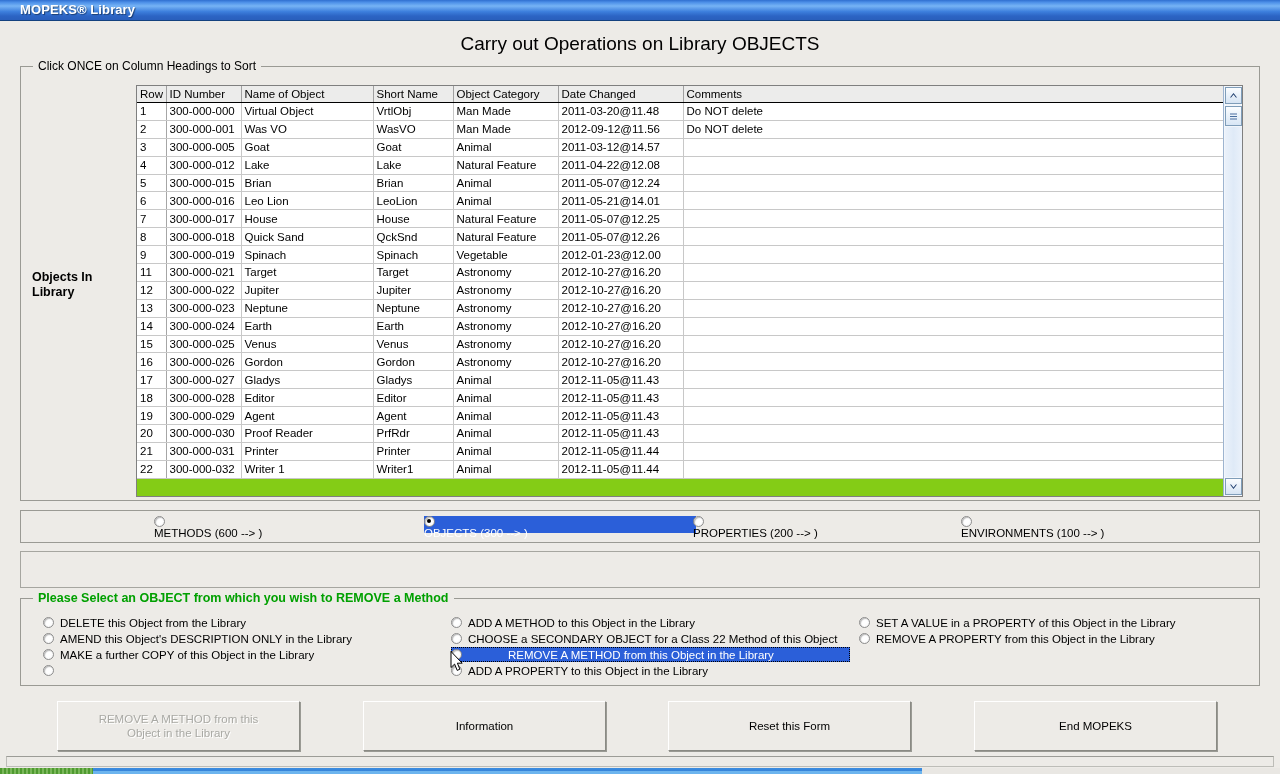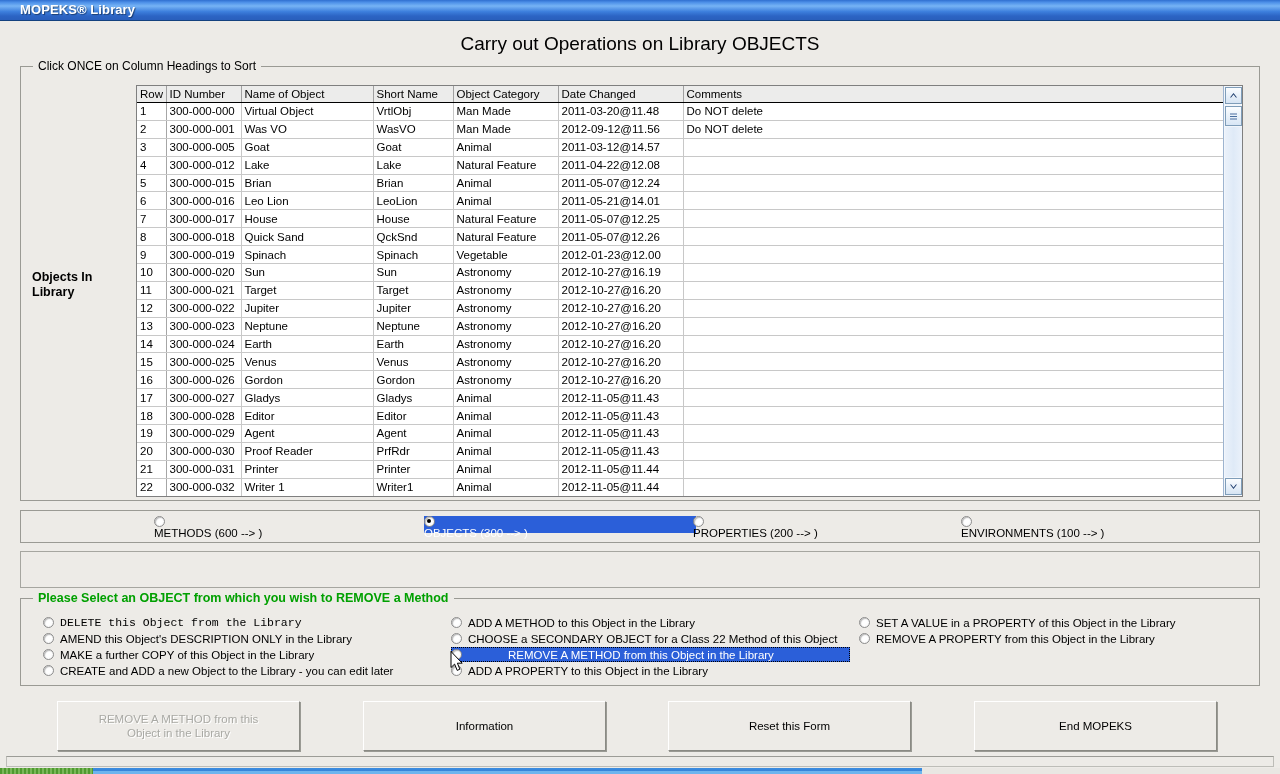--- a/index.html
+++ b/index.html
@@ -401,29 +401,20 @@
             <tr>
               <td class="c-row">9</td>
               <td>300-000-019</td>
               <td>Spinach</td>
               <td>Spinach</td>
               <td>Vegetable</td>
               <td>2012-01-23@12.00</td>
               <td class="c-last"></td>
             </tr>
             <tr>
-              <td class="c-row">10</td>
-              <td>300-000-020</td>
-              <td>Sun</td>
-              <td>Sun</td>
-              <td>Astronomy</td>
-              <td>2012-10-27@16.19</td>
-              <td class="c-last"></td>
-            </tr>
-            <tr>
               <td class="c-row">11</td>
               <td>300-000-021</td>
               <td>Target</td>
               <td>Target</td>
               <td>Astronomy</td>
               <td>2012-10-27@16.20</td>
               <td class="c-last"></td>
             </tr>
             <tr>
               <td class="c-row">12</td>
@@ -569,35 +560,34 @@
           <span>ENVIRONMENTS (100 --&gt; )</span>
         </div>
       </div>
   </div>
 
   <div id="emptypanel"></div>
 
   <div class="groupbox" id="optgroup">
     <div class="legend green">Please Select an OBJECT from which you wish to REMOVE a Method</div>
     <div id="opt-col1">
-        <div class="opt" style="left: 22px; top: 16px; font-family: Liberation Mono, monospace;">
+        <div class="opt" style="left: 22px; top: 16px;">
           <span class="rdo"></span>
           <span>DELETE this Object from the Library</span>
         </div>
         <div class="opt" style="left: 22px; top: 32px;">
           <span class="rdo"></span>
           <span>AMEND this Object's DESCRIPTION ONLY in the Library</span>
         </div>
         <div class="opt" style="left: 22px; top: 48px;">
           <span class="rdo"></span>
           <span>MAKE a further COPY of this Object in the Library</span>
         </div>
         <div class="opt" style="left: 22px; top: 64px;">
           <span class="rdo"></span>
-          <span>CREATE and ADD a new Object to the Library - you can edit later</span>
         </div>
       </div>
     <div id="opt-col2">
         <div class="opt" style="left: 430px; top: 16px;">
           <span class="rdo"></span>
           <span>ADD A METHOD to this Object in the Library</span>
         </div>
         <div class="opt" style="left: 430px; top: 32px;">
           <span class="rdo"></span>
           <span>CHOOSE a SECONDARY OBJECT for a Class 22 Method of this Object</span>

